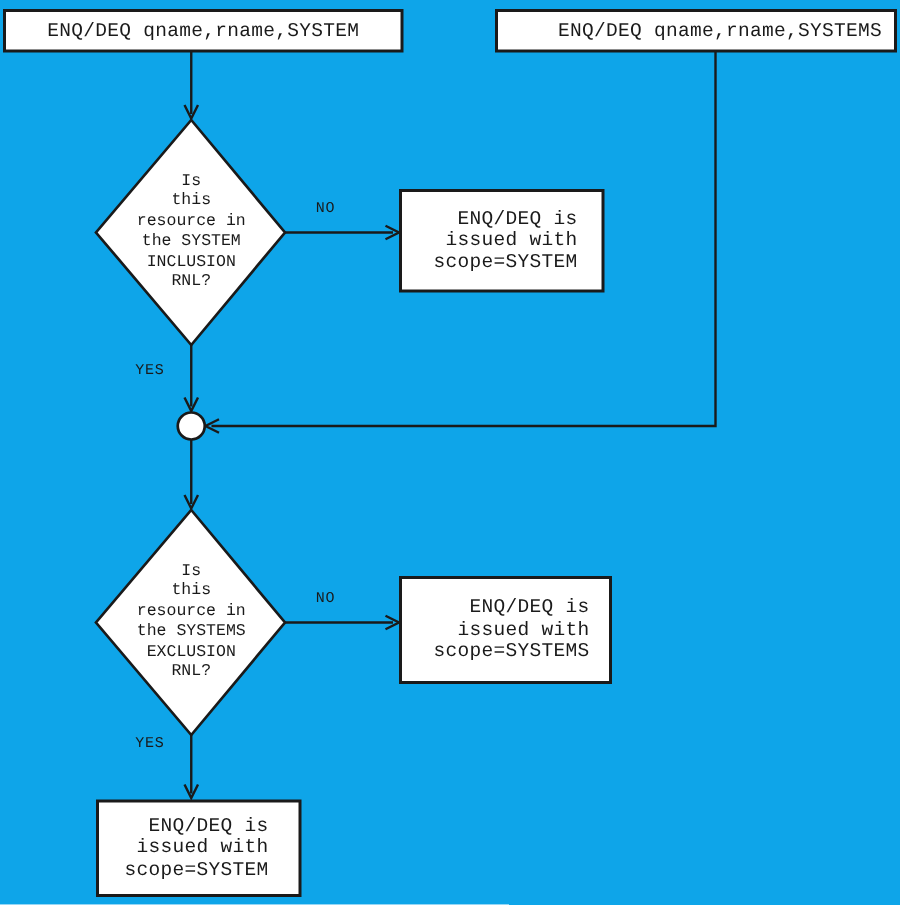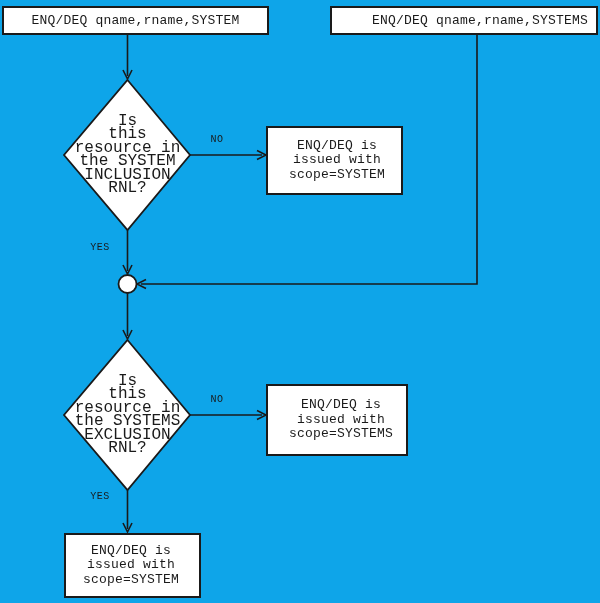--- a/index.html
+++ b/index.html
@@ -27,29 +27,29 @@
     align-items: center;
     color: #1a1a1a;
     white-space: pre-line;
   }
   .lbl.center {
     justify-content: center;
     text-align: center;
   }
   .lbl.left {
     justify-content: flex-start;
-    text-align: center;
+    text-align: right;
   }
   .entry-label {
     font-size: 13px;
     line-height: 14px;
     letter-spacing: 0.2px;
   }
   .diamond-label {
-    font-size: 16px;
+    font-size: 11px;
     line-height: 13.5px;
   }
   .result-label {
     font-size: 13px;
     line-height: 14.5px;
     letter-spacing: 0.2px;
   }
   .edge-label {
     font-size: 10px;
     line-height: 14px;

